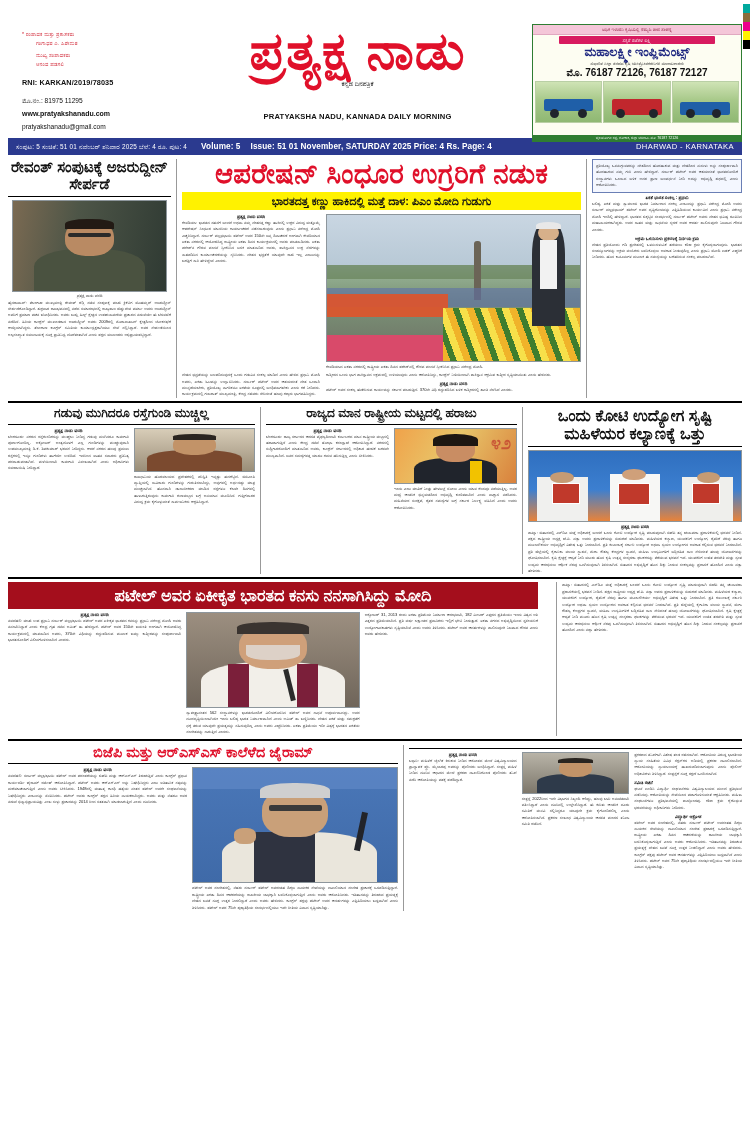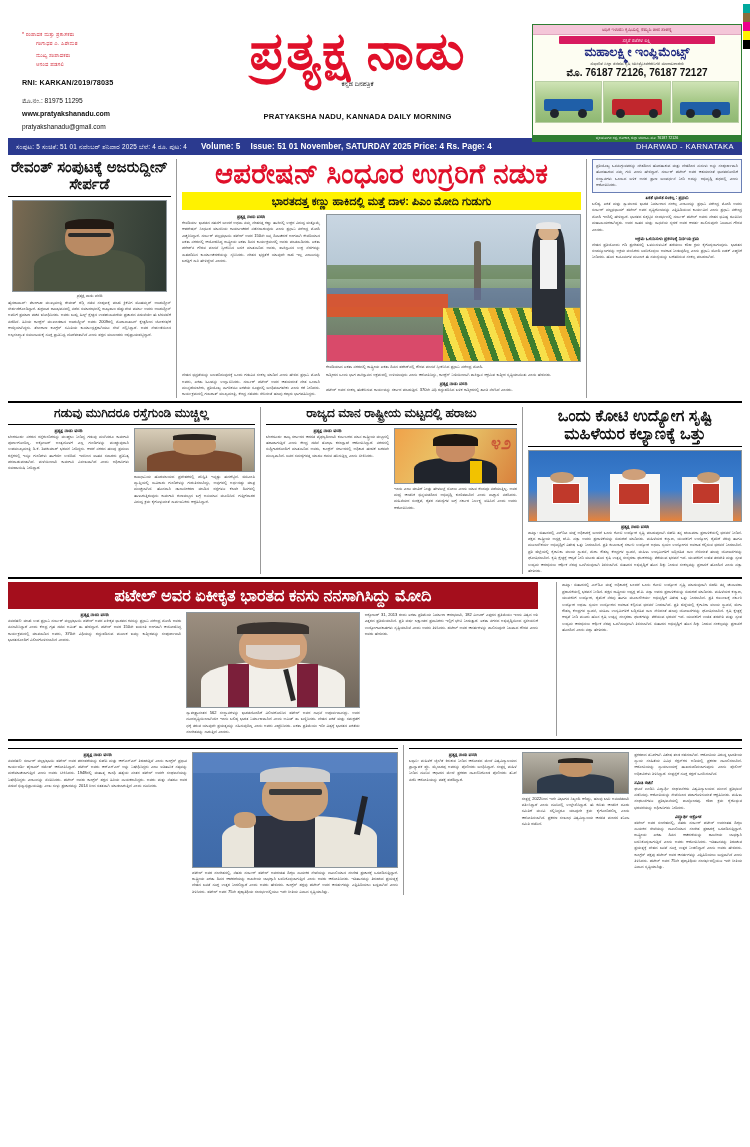--- a/index.html
+++ b/index.html
@@ -344,20 +344,21 @@
     </div>
     <div class="vline" style="flex:1;padding-left:5px">
       <div class="kn-body">ಪಾಟ್ನಾ: ಬಿಹಾರದಲ್ಲಿ ಎನ್‌ಡಿಎ ಮತ್ತೆ ಅಧಿಕಾರಕ್ಕೆ ಬಂದರೆ ಒಂದು ಕೋಟಿ ಉದ್ಯೋಗ ಸೃಷ್ಟಿ ಮಾಡುವುದಾಗಿ ಬಿಜೆಪಿ ತನ್ನ ಚುನಾವಣಾ ಪ್ರಣಾಳಿಕೆಯಲ್ಲಿ ಭರವಸೆ ನೀಡಿದೆ. ಪಕ್ಷದ ರಾಷ್ಟ್ರೀಯ ಅಧ್ಯಕ್ಷ ಜೆ.ಪಿ. ನಡ್ಡಾ ಅವರು ಪ್ರಣಾಳಿಕೆಯನ್ನು ಬಿಡುಗಡೆ ಮಾಡಿದರು. ಮಹಿಳೆಯರ ಕಲ್ಯಾಣ, ಯುವಕರಿಗೆ ಉದ್ಯೋಗ, ರೈತರಿಗೆ ನೆರವು ಹಾಗೂ ಮೂಲಸೌಕರ್ಯ ಅಭಿವೃದ್ಧಿಗೆ ವಿಶೇಷ ಒತ್ತು ನೀಡಲಾಗಿದೆ. ಪ್ರತಿ ಕುಟುಂಬಕ್ಕೆ ಸರ್ಕಾರಿ ಉದ್ಯೋಗ ಅಥವಾ ಸ್ವಯಂ ಉದ್ಯೋಗದ ಅವಕಾಶ ಕಲ್ಪಿಸುವ ಭರವಸೆ ನೀಡಲಾಗಿದೆ. ಪ್ರತಿ ಜಿಲ್ಲೆಯಲ್ಲಿ ಕೈಗಾರಿಕಾ ವಲಯ ಸ್ಥಾಪನೆ, ಮೆಗಾ ಕೌಶಲ್ಯ ಕೇಂದ್ರಗಳ ಸ್ಥಾಪನೆ, ಮಹಿಳಾ ಉದ್ಯಮಿಗಳಿಗೆ ಬಡ್ಡಿರಹಿತ ಸಾಲ ಸೇರಿದಂತೆ ಹಲವು ಯೋಜನೆಗಳನ್ನು ಘೋಷಿಸಲಾಗಿದೆ. ಕೃಷಿ ಕ್ಷೇತ್ರಕ್ಕೆ ಆದ್ಯತೆ ನೀಡಿ ಮೂರು ಹೊಸ ಕೃಷಿ ಉತ್ಪನ್ನ ಸಂಸ್ಕರಣಾ ಘಟಕಗಳನ್ನು ತೆರೆಯುವ ಭರವಸೆ ಇದೆ. ಯುವಕರಿಗೆ ಉಚಿತ ತರಬೇತಿ ಮತ್ತು ಸ್ವಂತ ಉದ್ಯಮ ಆರಂಭಿಸಲು ಆರ್ಥಿಕ ನೆರವು ಒದಗಿಸುವುದಾಗಿ ತಿಳಿಸಲಾಗಿದೆ. ಬಿಹಾರದ ಅಭಿವೃದ್ಧಿಗೆ ಹೊಸ ದಿಕ್ಕು ನೀಡುವ ಸಂಕಲ್ಪವನ್ನು ಪ್ರಣಾಳಿಕೆ ಹೊಂದಿದೆ ಎಂದು ನಡ್ಡಾ ಹೇಳಿದರು.</div>
     </div>
   </div>
 
   <div class="hr-thick"></div>
 
   <div class="sec4">
     <div class="s4a">
+      <div class="hl-red hl4r">ಬಿಜೆಪಿ ಮತ್ತು ಆರ್‌ಎಸ್‌ಎಸ್ ಕಾಲೆಳೆದ ಜೈರಾಮ್</div>
       <div class="hr-thin"></div>
       <div style="display:flex;gap:5px;margin-top:2px">
         <div style="flex:1">
           <div class="byline">ಪ್ರತ್ಯಕ್ಷ ನಾಡು ವರದಿ</div>
           <div class="kn-body">ನವದೆಹಲಿ: ಸರ್ದಾರ್ ವಲ್ಲಭಭಾಯಿ ಪಟೇಲ್ ಅವರ ಪರಂಪರೆಯನ್ನು ಬಿಜೆಪಿ ಮತ್ತು ಆರ್‌ಎಸ್‌ಎಸ್ ತಿರುಚುತ್ತಿವೆ ಎಂದು ಕಾಂಗ್ರೆಸ್ ಪ್ರಧಾನ ಕಾರ್ಯದರ್ಶಿ ಜೈರಾಮ್ ರಮೇಶ್ ಆರೋಪಿಸಿದ್ದಾರೆ. ಪಟೇಲ್ ಅವರು ಆರ್‌ಎಸ್‌ಎಸ್ ಅನ್ನು ನಿಷೇಧಿಸಿದ್ದರು ಎಂಬ ಐತಿಹಾಸಿಕ ಸತ್ಯವನ್ನು ಮರೆಮಾಚಲಾಗುತ್ತಿದೆ ಎಂದು ಅವರು ಟೀಕಿಸಿದರು. 1948ರಲ್ಲಿ ಮಹಾತ್ಮ ಗಾಂಧಿ ಹತ್ಯೆಯ ನಂತರ ಪಟೇಲ್ ಅವರೇ ಸಂಘಟನೆಯನ್ನು ನಿಷೇಧಿಸಿದ್ದರು ಎಂಬುದನ್ನು ನೆನಪಿಸಿದರು. ಪಟೇಲ್ ಅವರು ಕಾಂಗ್ರೆಸ್ ಪಕ್ಷದ ಹಿರಿಯ ನಾಯಕರಾಗಿದ್ದರು. ಅವರು ಮತ್ತು ನೆಹರೂ ಅವರ ನಡುವೆ ಭಿನ್ನಾಭಿಪ್ರಾಯವಿತ್ತು ಎಂಬ ಸುಳ್ಳು ಪ್ರಚಾರವನ್ನು 2014 ರಿಂದ ಸತತವಾಗಿ ಮಾಡಲಾಗುತ್ತಿದೆ ಎಂದು ದೂರಿದರು.</div>
         </div>
         <div style="flex:1.15">
           <div class="photo" style="height:116px;margin-bottom:2px">
             <div style="position:absolute;inset:0;background:linear-gradient(#4a77b8,#3f6aa8)"></div>
             <div style="position:absolute;left:0;right:0;top:0;height:18%;background:#5c86c4;opacity:.8"></div>

